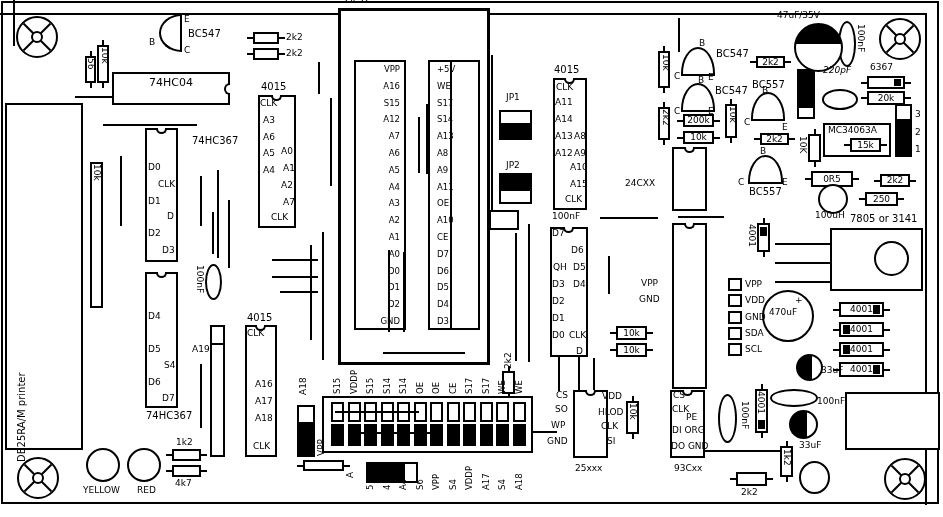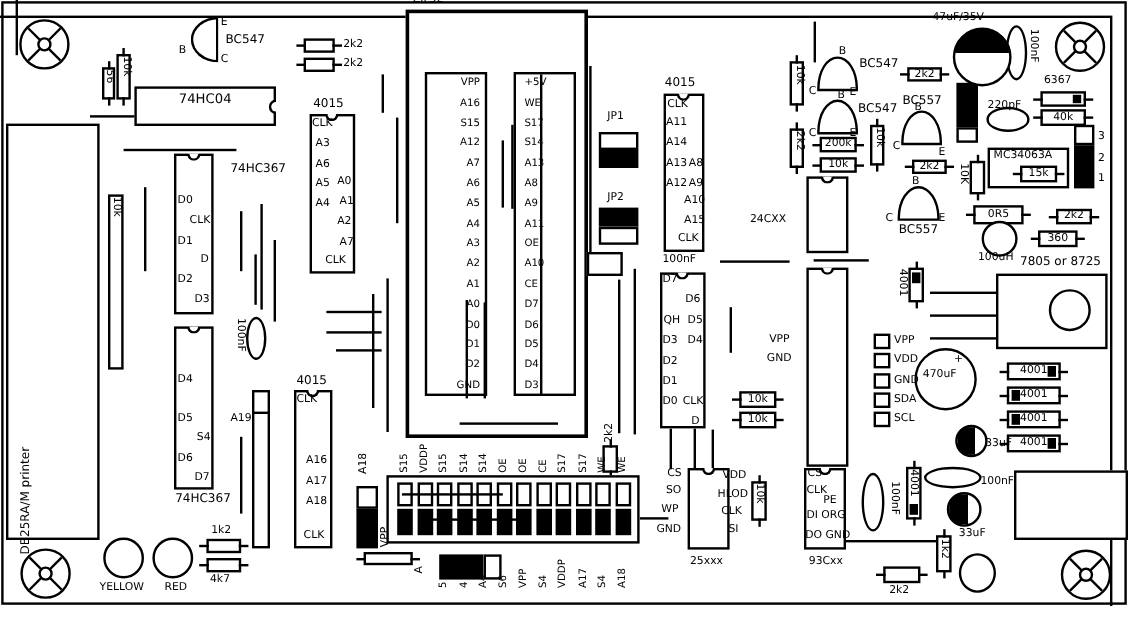--- a/index.html
+++ b/index.html
@@ -157,33 +157,33 @@
     <div class="res h" style="left: 683px; top: 131px; width: 31px; height: 13px;">
       <span class="rtxt">10k</span>
     </div>
     <div class="res h" style="left: 756px; top: 56px; width: 29px; height: 12px;">
       <span class="rtxt">2k2</span>
     </div>
     <div class="res h" style="left: 760px; top: 133px; width: 29px; height: 12px;">
       <span class="rtxt">2k2</span>
     </div>
     <div class="res h" style="left: 867px; top: 91px; width: 38px; height: 14px;">
-      <span class="rtxt">40k</span>
+      <span class="rtxt">20k</span>
     </div>
     <div class="res h" style="left: 850px; top: 138px; width: 31px; height: 14px;">
       <span class="rtxt">15k</span>
     </div>
     <div class="res h" style="left: 811px; top: 171px; width: 42px; height: 16px;">
       <span class="rtxt">0R5</span>
     </div>
     <div class="res h" style="left: 880px; top: 174px; width: 30px; height: 13px;">
       <span class="rtxt">2k2</span>
     </div>
     <div class="res h" style="left: 865px; top: 192px; width: 33px; height: 14px;">
-      <span class="rtxt">360</span>
+      <span class="rtxt">250</span>
     </div>
     <div class="res h" style="left: 616px; top: 326px; width: 31px; height: 14px;">
       <span class="rtxt">10k</span>
     </div>
     <div class="res h" style="left: 616px; top: 343px; width: 31px; height: 14px;">
       <span class="rtxt">10k</span>
     </div>
     <div class="res h" style="left: 253px; top: 32px; width: 26px; height: 12px;"></div>
     <div class="res h" style="left: 253px; top: 48px; width: 26px; height: 12px;"></div>
     <div class="res h" style="left: 172px; top: 449px; width: 29px; height: 12px;"></div>
@@ -378,26 +378,26 @@
     <div class="lbl" style="left: 752px; top: 79px; font-size: 10px;">BC557</div>
     <div class="lbl" style="left: 762px; top: 86px;">B</div>
     <div class="lbl" style="left: 744px; top: 118px;">C</div>
     <div class="lbl" style="left: 782px; top: 123px;">E</div>
     <div class="lbl" style="left: 760px; top: 147px;">B</div>
     <div class="lbl" style="left: 738px; top: 178px;">C</div>
     <div class="lbl" style="left: 782px; top: 178px;">E</div>
     <div class="lbl" style="left: 749px; top: 186px; font-size: 10px;">BC557</div>
     <div class="lbl" style="left: 777px; top: 11px;">47uF/35V</div>
     <div class="lbl" style="left: 870px; top: 63px;">6367</div>
-    <div class="lbl" style="left: 823px; top: 84px;">220pF</div>
+    <div class="lbl" style="left: 823px; top: 66px; font-style: italic;">220pF</div>
     <div class="lbl" style="left: 915px; top: 110px;">3</div>
     <div class="lbl" style="left: 915px; top: 128px;">2</div>
     <div class="lbl" style="left: 915px; top: 145px;">1</div>
     <div class="lbl" style="left: 828px; top: 126px;">MC34063A</div>
-    <div class="lbl" style="left: 850px; top: 213px; font-size: 10px;">7805 or 8725</div>
+    <div class="lbl" style="left: 850px; top: 213px; font-size: 10px;">7805 or 3141</div>
     <div class="lbl" style="left: 815px; top: 211px;">100uH</div>
     <div class="lbl" style="left: 795px; top: 296px;">+</div>
     <div class="lbl" style="left: 769px; top: 308px;">470uF</div>
     <div class="lbl" style="left: 641px; top: 279px;">VPP</div>
     <div class="lbl" style="left: 639px; top: 295px;">GND</div>
     <div class="lbl" style="left: 745px; top: 280px;">VPP</div>
     <div class="lbl" style="left: 745px; top: 296px;">VDD</div>
     <div class="lbl" style="left: 745px; top: 313px;">GND</div>
     <div class="lbl" style="left: 745px; top: 329px;">SDA</div>
     <div class="lbl" style="left: 745px; top: 345px;">SCL</div>

